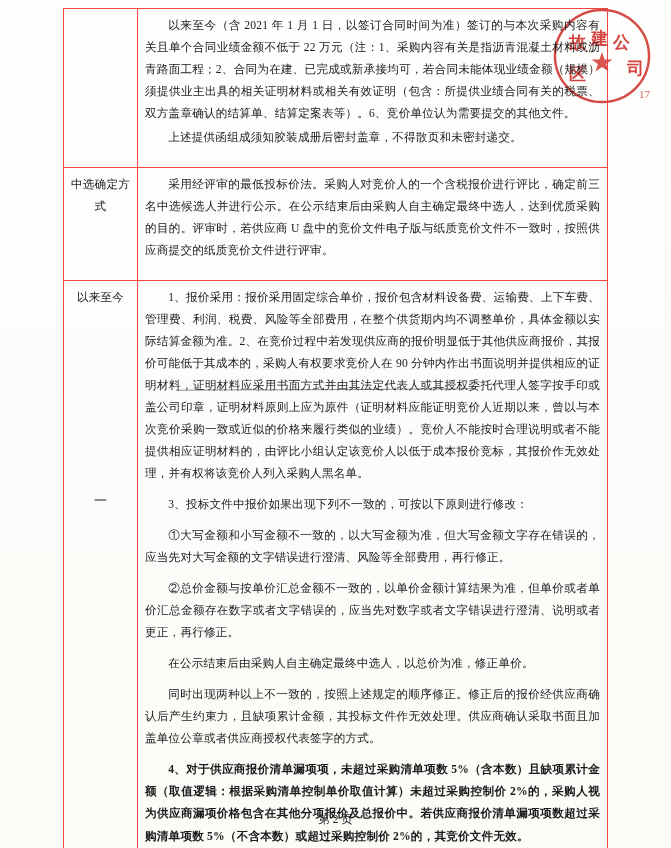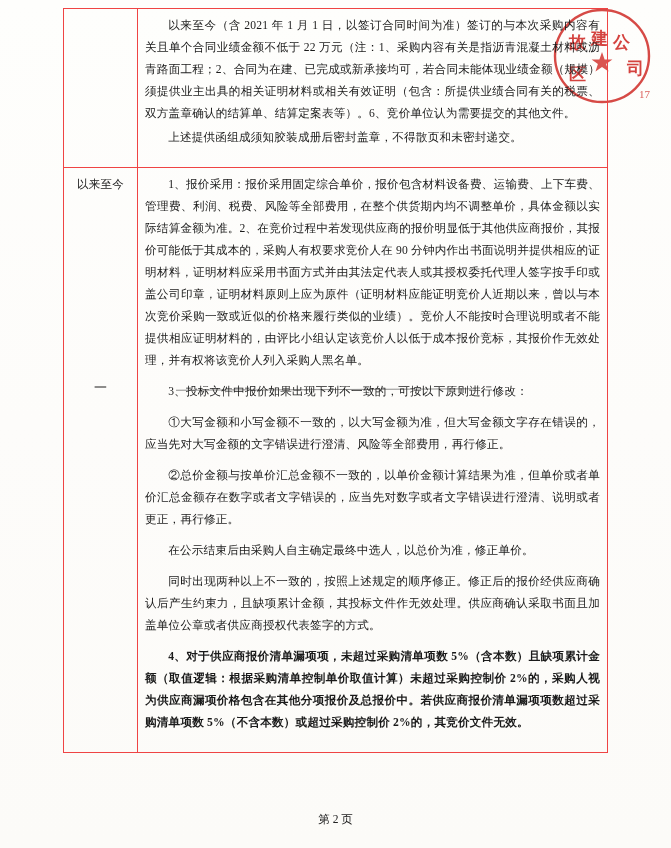--- a/index.html
+++ b/index.html
@@ -156,20 +156,28 @@
     <tbody>
 
       <tr>
         <td class="label-cell"></td>
         <td class="body-cell">
           <p class="para">以来至今（含 2021 年 1 月 1 日，以签订合同时间为准）签订的与本次采购内容有关且单个合同业绩金额不低于 22 万元（注：1、采购内容有关是指沥青混凝土材料或沥青路面工程；2、合同为在建、已完成或新承接均可，若合同未能体现业绩金额（规模）须提供业主出具的相关证明材料或相关有效证明（包含：所提供业绩合同有关的税票、双方盖章确认的结算单、结算定案表等）。6、竞价单位认为需要提交的其他文件。</p>
           <p class="para underline">上述提供函组成须知胶装成册后密封盖章，不得散页和未密封递交。</p>
         </td>
       </tr>
 
+      <tr>
+        <td class="label-cell">
+          <span class="lab">中选确定方式</span>
+        </td>
+        <td class="body-cell">
+          <p class="para">采用经评审的最低投标价法。采购人对竞价人的一个含税报价进行评比，确定前三名中选候选人并进行公示。在公示结束后由采购人自主确定最终中选人，达到优质采购的目的。评审时，若供应商 U 盘中的竞价文件电子版与纸质竞价文件不一致时，按照供应商提交的纸质竞价文件进行评审。</p>
+        </td>
+      </tr>
 
       <tr>
         <td class="label-cell">
           <span class="lab">以来至今</span>
           <span class="dash-mark">一</span>
         </td>
         <td class="body-cell">
           <p class="para gap">1、报价采用：报价采用固定综合单价，报价包含材料设备费、运输费、上下车费、管理费、利润、税费、风险等全部费用，在整个供货期内均不调整单价，具体金额以实际结算金额为准。2、在竞价过程中若发现供应商的报价明显低于其他供应商报价，其报价可能低于其成本的，采购人有权要求竞价人在 90 分钟内作出书面说明并提供相应的证明材料，证明材料应采用书面方式并由其法定代表人或其授权委托代理人签字按手印或盖公司印章，证明材料原则上应为原件（证明材料应能证明竞价人近期以来，曾以与本次竞价采购一致或近似的价格来履行类似的业绩）。竞价人不能按时合理说明或者不能提供相应证明材料的，由评比小组认定该竞价人以低于成本报价竞标，其报价作无效处理，并有权将该竞价人列入采购人黑名单。</p>
           <p class="para gap">3、投标文件中报价如果出现下列不一致的，可按以下原则进行修改：</p>
           <p class="para gap">①大写金额和小写金额不一致的，以大写金额为准，但大写金额文字存在错误的，应当先对大写金额的文字错误进行澄清、风险等全部费用，再行修正。</p>

